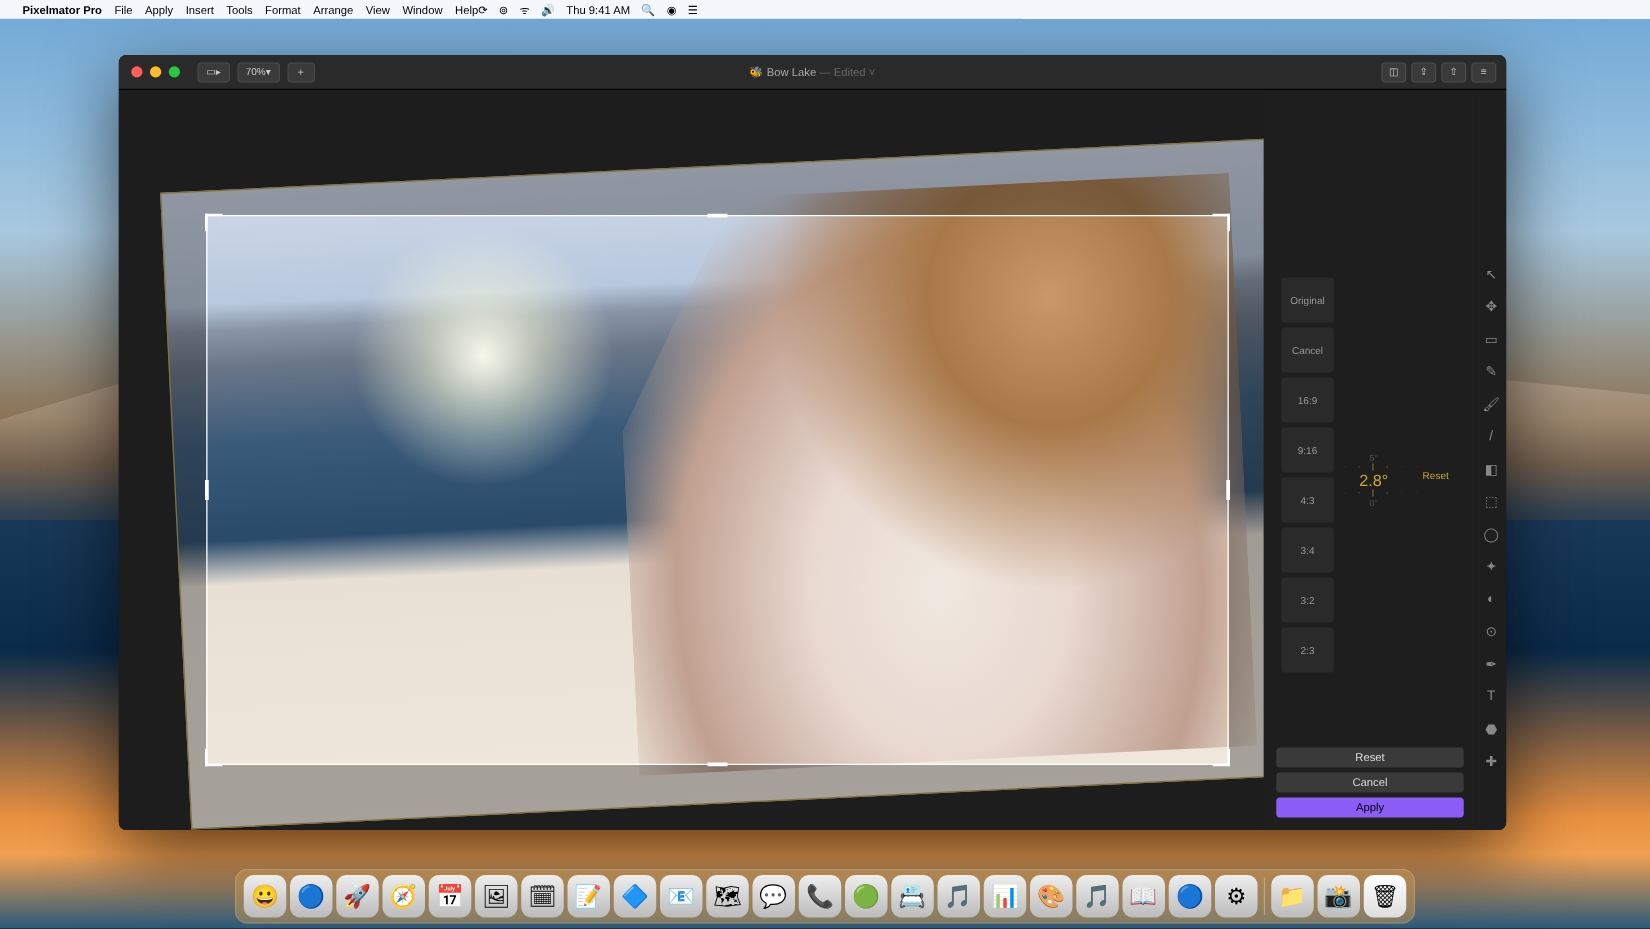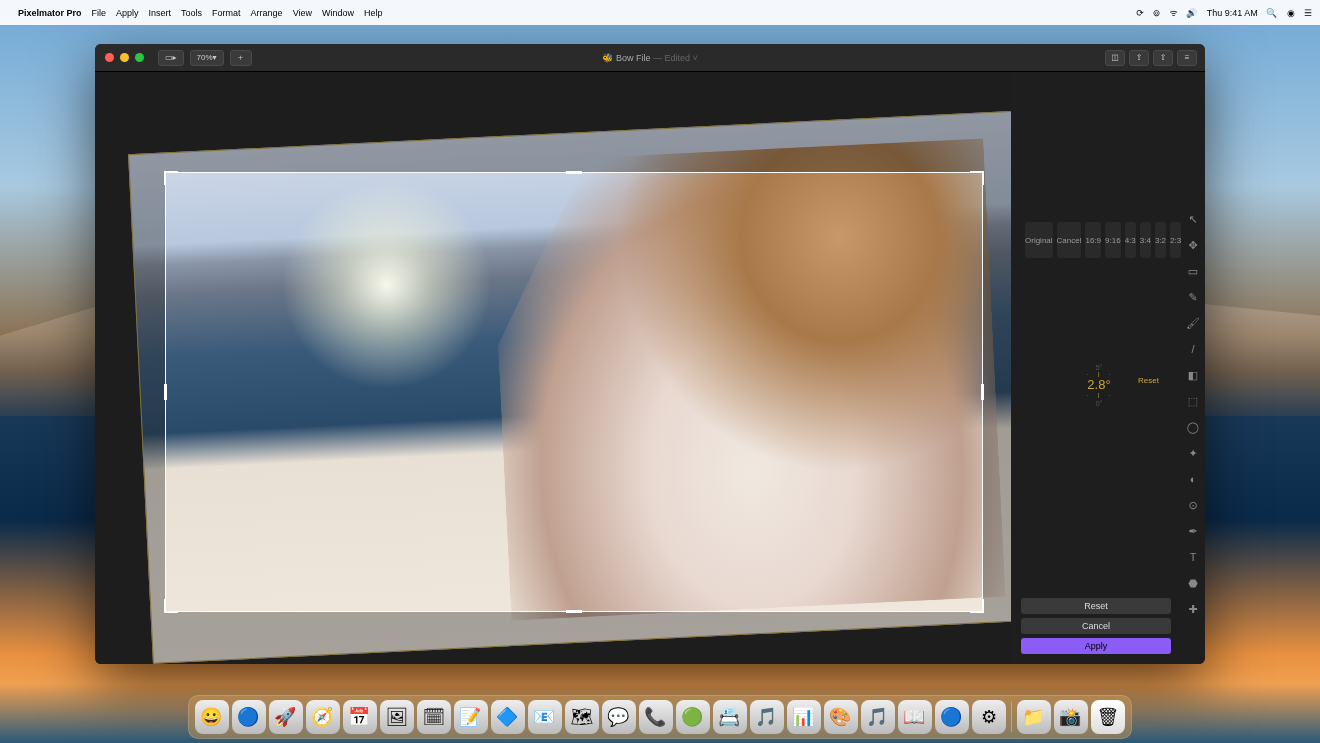--- a/index.html
+++ b/index.html
@@ -11,23 +11,23 @@
   background: linear-gradient(to bottom, #6fa8d6 0%, #a8c9e0 25%, #8b7355 45%, #5a4a3a 50%, #1a3a5a 55%, #0a2a4a 70%, #e89040 88%, #f0a050 92%, #2a5a7a 100%);
 }
 .desktop::before {
   content: ""; position: absolute; left: 0; right: 0; top: 38%; height: 18%;
   background: linear-gradient(to bottom, rgba(200,180,160,0.6), rgba(100,80,60,0.3));
   clip-path: polygon(0 40%, 10% 10%, 25% 30%, 40% 0%, 60% 20%, 80% 5%, 100% 25%, 100% 100%, 0 100%);
 }
 
 
 .menubar {
-  position: absolute; top: 0; left: 0; right: 0; height: 25px;
+  position: absolute; top: 0; left: 0; right: 0; height: 15px;
   background: rgba(255,255,255,0.92); backdrop-filter: blur(20px);
-  display: flex; align-items: center; justify-content: space-between;
+  display: flex; align-items: center; 
   padding: 0 8px; font-size: 9px; color: #000; z-index: 100;
 }
 .menubar .left, .menubar .right { display: flex; align-items: center; gap: 10px; }
 .menubar .left .app-name { font-weight: 600; }
 .menubar .right { gap: 9px; font-size: 9px; }
 .apple-logo { font-size: 10px; }
 
 
 .window {
   position: absolute; left: 95px; top: 44px; width: 1110px; height: 620px;
@@ -92,21 +92,21 @@
 .ch-l { left: -2px; top: 50%; width: 3px; height: 16px; transform: translateY(-50%); }
 .ch-r { right: -2px; top: 50%; width: 3px; height: 16px; transform: translateY(-50%); }
 .ch-corner { width: 14px; height: 14px; background: transparent; border: 2px solid #fff; }
 .ch-tl { top: -2px; left: -2px; border-right: none; border-bottom: none; }
 .ch-tr { top: -2px; right: -2px; border-left: none; border-bottom: none; }
 .ch-bl { bottom: -2px; left: -2px; border-right: none; border-top: none; }
 .ch-br { bottom: -2px; right: -2px; border-left: none; border-top: none; }
 
 
 .panel { width: 170px; background: #1e1e1e; position: relative; padding: 150px 10px 10px 10px; }
-.aspect-list { display: flex; flex-direction: row; gap: 4px; width: 42px; margin-left: 4px; }
+.aspect-list { display: flex; flex-direction: column; gap: 4px; width: 42px; margin-left: 4px; justify-content: flex-end; }
 .aspect-item {
   height: 36px; background: #2a2a2a; border-radius: 3px; color: #999; font-size: 8px;
   display: flex; align-items: center; justify-content: center; cursor: pointer;
 }
 
 .angle-dial {
   position: absolute; right: 46px; top: 290px; width: 72px; text-align: center;
 }
 .angle-value { color: #c8a838; font-size: 13px; }
 .angle-reset { color: #c8a838; font-size: 8px; position: absolute; right: -24px; top: 14px; cursor: pointer; }
@@ -176,21 +176,21 @@
       <span class="tl-min"></span>
       <span class="tl-max"></span>
     </div>
     <div class="toolbar-left">
       <div class="tb-seg">▭▸</div>
       <div class="tb-seg"><span>70%</span> ▾</div>
       <div class="tb-btn">＋</div>
     </div>
     <div class="window-title">
       <span>🐝</span>
-      <span>Bow File</span>
+      <span>Bow Lake</span>
       <span class="edited">— Edited</span>
       <span class="edited"> ˅</span>
     </div>
     <div class="toolbar-right">
       <div class="tb-btn">◫</div>
       <div class="tb-btn">⇪</div>
       <div class="tb-btn">⇧</div>
       <div class="tb-btn">≡</div>
     </div>
   </div>

